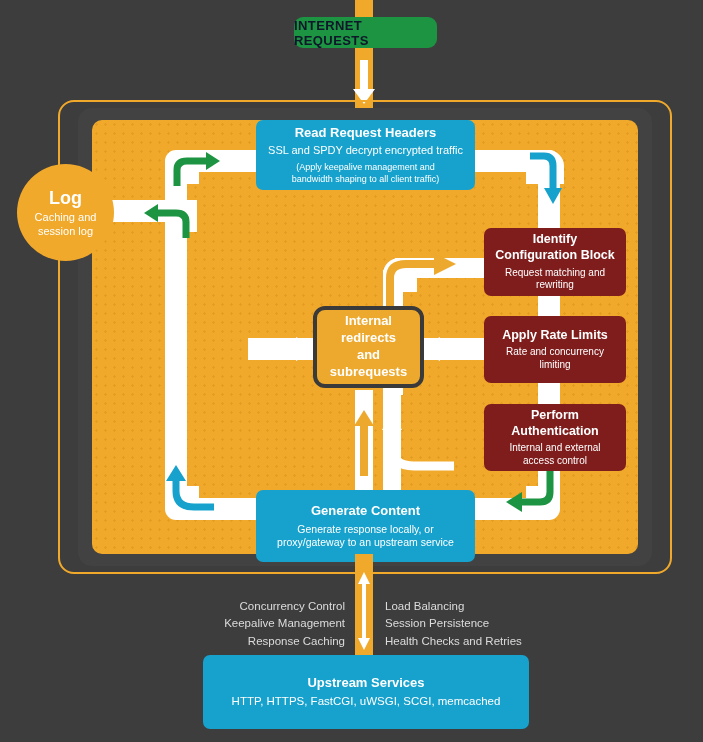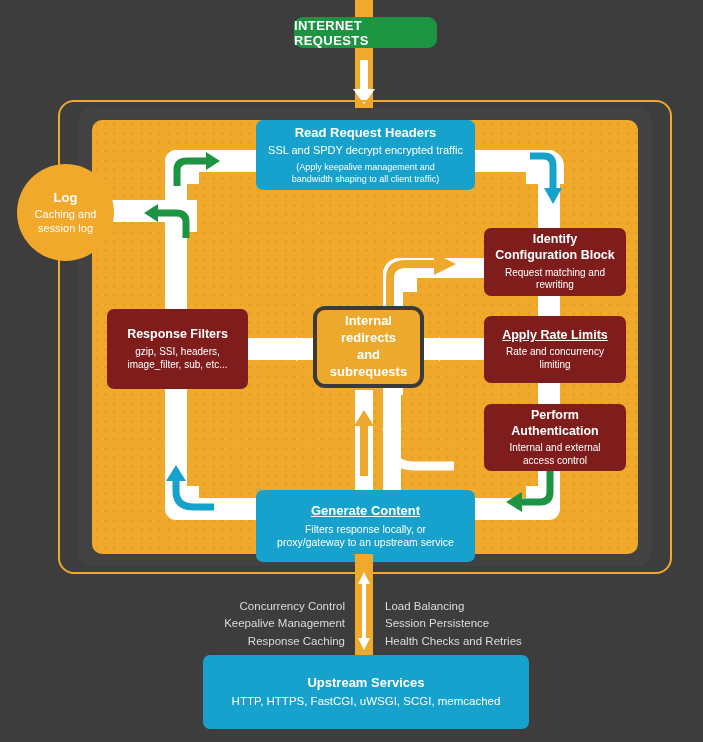--- a/index.html
+++ b/index.html
@@ -24,21 +24,21 @@
     line-height:1.25;
   }
   .pill .t{font-weight:bold;}
   .pill .s{font-weight:normal;}
 
   .green{background:#7f1d1d;}
   .blue{background:#17a2cd;}
 
   .hdr-pill{
     background:#1c9442;border-radius:9px;
-    color:#ffffff;font-weight:bold;letter-spacing:.4px;
+    color:#0f172a;font-weight:bold;letter-spacing:.4px;
     display:flex;align-items:center;justify-content:center;
   }
 
   
   .outer-line{
     border:2px solid #f0a92b;
     border-radius:16px;
     background:transparent;
   }
   .dark-panel{
@@ -211,50 +211,45 @@
     <div class="s" style="font-size:9px;">bandwidth shaping to all client traffic)</div>
   </div>
 
   <div class="abs pill green" style="left:484px;top:228px;width:142px;height:68px;padding:4px 6px;">
     <div class="t" style="font-size:12.5px;">Identify</div>
     <div class="t" style="font-size:12.5px;">Configuration Block</div>
     <div class="s" style="font-size:10px;margin-top:3px;">Request matching and rewriting</div>
   </div>
 
   <div class="abs pill green" style="left:484px;top:316px;width:142px;height:67px;padding:4px 6px;">
-    <div class="t" style="font-size:12.5px;text-decoration:underline;">Apply Rate Limits</div>
+    <div class="t" style="font-size:12.5px;">Apply Rate Limits</div>
     <div class="s" style="font-size:10px;margin-top:3px;">Rate and concurrency</div>
     <div class="s" style="font-size:10px;">limiting</div>
   </div>
 
   <div class="abs pill green" style="left:484px;top:404px;width:142px;height:67px;padding:4px 6px;">
     <div class="t" style="font-size:12.5px;">Perform Authentication</div>
     <div class="s" style="font-size:10px;margin-top:3px;">Internal and external</div>
     <div class="s" style="font-size:10px;">access control</div>
   </div>
 
-  <div class="abs pill green" style="left:107px;top:309px;width:141px;height:80px;padding:4px 6px;">
-    <div class="t" style="font-size:12.5px;">Response Filters</div>
-    <div class="s" style="font-size:10px;margin-top:4px;">gzip, SSI, headers,</div>
-    <div class="s" style="font-size:10px;">image_filter, sub, etc...</div>
-  </div>
 
   <div class="abs center-box" style="left:313px;top:306px;width:111px;height:82px;font-size:13px;flex-direction:column;">
     <div>Internal redirects</div>
     <div>and subrequests</div>
   </div>
 
   <div class="abs pill blue" style="left:256px;top:490px;width:219px;height:72px;padding:4px 8px;">
-    <div class="t" style="font-size:13px;text-decoration:underline;">Generate Content</div>
-    <div class="s" style="font-size:10.5px;margin-top:4px;">Filters response locally, or</div>
+    <div class="t" style="font-size:13px;">Generate Content</div>
+    <div class="s" style="font-size:10.5px;margin-top:4px;">Generate response locally, or</div>
     <div class="s" style="font-size:10.5px;">proxy/gateway to an upstream service</div>
   </div>
 
   <div class="abs log-circle" style="left:17px;top:164px;width:97px;height:97px;">
-    <div class="t" style="font-size:13px;">Log</div>
+    <div class="t" style="font-size:18px;">Log</div>
     <div style="font-size:11px;">Caching and</div>
     <div style="font-size:11px;">session log</div>
   </div>
 
   <div class="abs obar" style="left:355px;top:554px;width:18px;height:112px;"></div>
   <div class="abs" style="left:356px;top:572px;width:16px;height:78px;">
     <svg width="16" height="78" viewBox="0 0 16 78">
       <path d="M8 0 L14 12 L10 12 L10 66 L14 66 L8 78 L2 66 L6 66 L6 12 L2 12 Z" fill="#ffffff"></path>
     </svg>
   </div>

